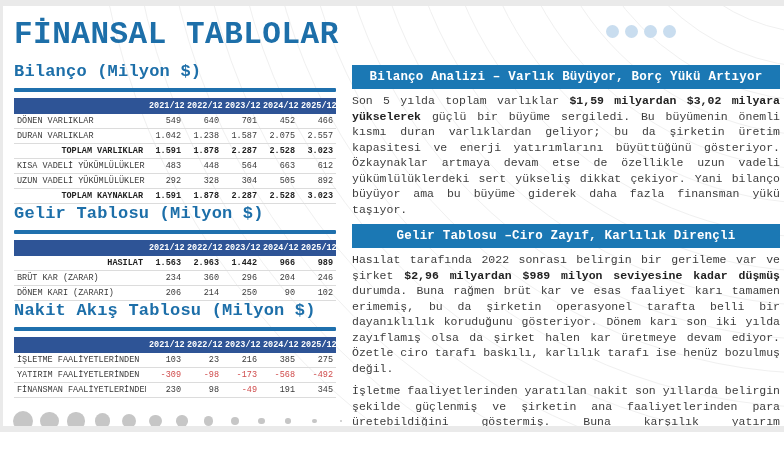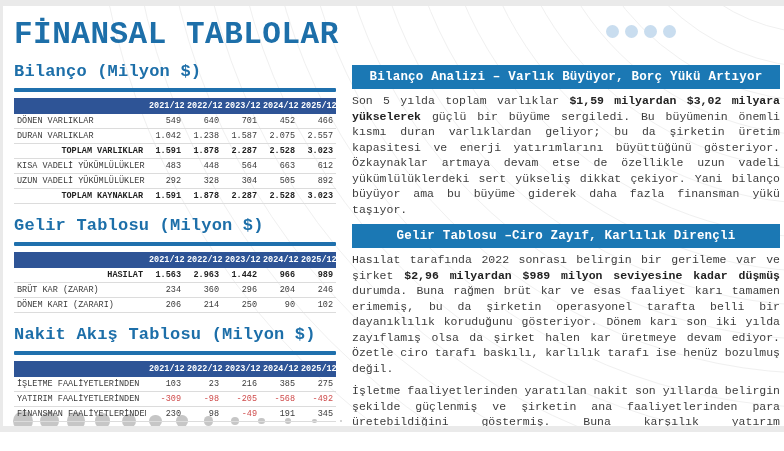--- a/index.html
+++ b/index.html
@@ -30,21 +30,21 @@
   
   .gray-dots{position:absolute;inset:0;z-index:1;pointer-events:none;}
   .gdot{position:absolute;border-radius:50%;background:#c6c6c6;}
 
   
   .left-col{position:absolute;left:14px;top:18px;width:322px;z-index:2;}
   h1.title{
     font-size:31px;font-weight:800;color:var(--title-blue);
     letter-spacing:.5px;white-space:nowrap;line-height:1.1;margin-bottom:10px;
   }
-  .left-col section{margin-top:12px;}
+  .left-col section{}
   .left-col section:first-of-type{margin-top:2px;}
   h2.sec{font-size:17px;font-weight:800;color:var(--title-blue);letter-spacing:.2px;}
   .rule{height:4px;background:var(--rule-blue);margin:7px 0 6px;border-radius:1px;}
 
   table.fin{width:322px;border-collapse:collapse;table-layout:fixed;}
   table.fin col.c-label{width:132px;}
   table.fin col.c-num{width:38px;}
   table.fin th{
     background:var(--table-header-navy);color:#fff;font-weight:700;
     font-size:8.5px;text-align:left;padding:3px 3px;
@@ -285,21 +285,21 @@
               <td>103</td>
               <td>23</td>
               <td>216</td>
               <td>385</td>
               <td>275</td>
             </tr>
             <tr>
               <td class="label">YATIRIM FAALİYETLERİNDEN</td>
               <td class="neg">-309</td>
               <td class="neg">-98</td>
-              <td class="neg">-205</td>
+              <td class="neg">-173</td>
               <td class="neg">-568</td>
               <td class="neg">-492</td>
             </tr>
             <tr>
               <td class="label">FİNANSMAN FAALİYETLERİNDEN</td>
               <td>230</td>
               <td>98</td>
               <td class="neg">-49</td>
               <td>191</td>
               <td>345</td>

